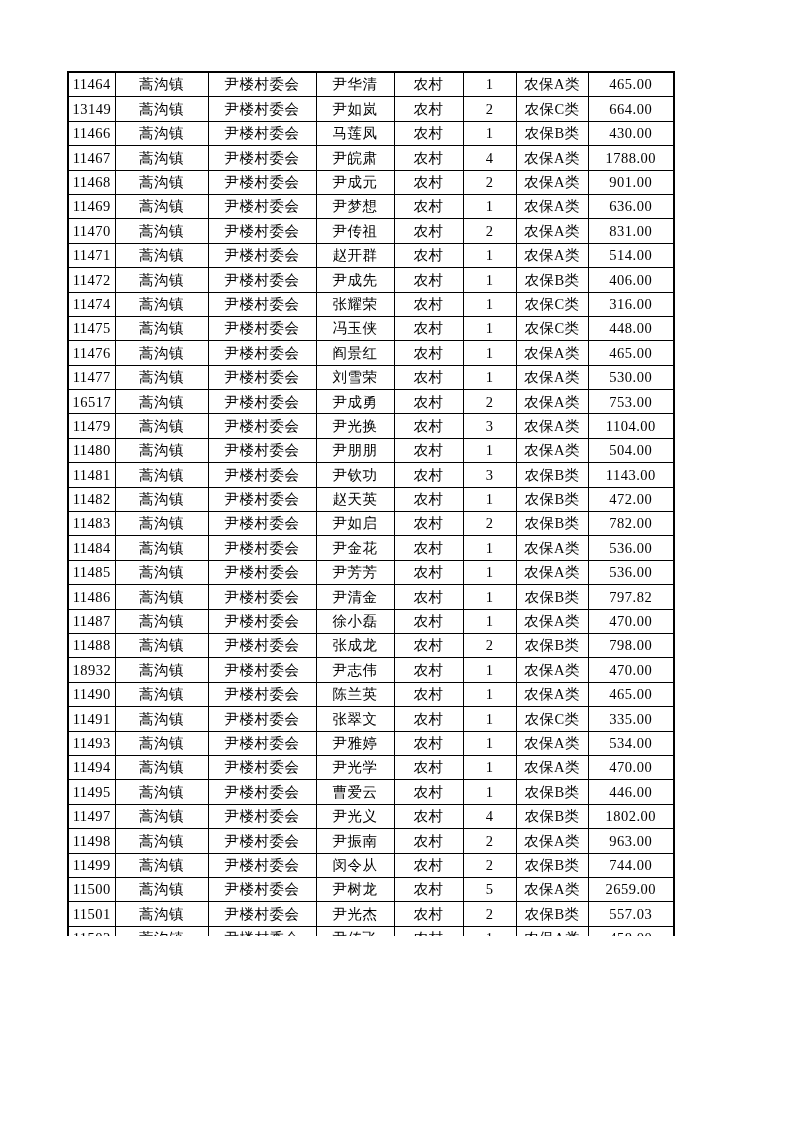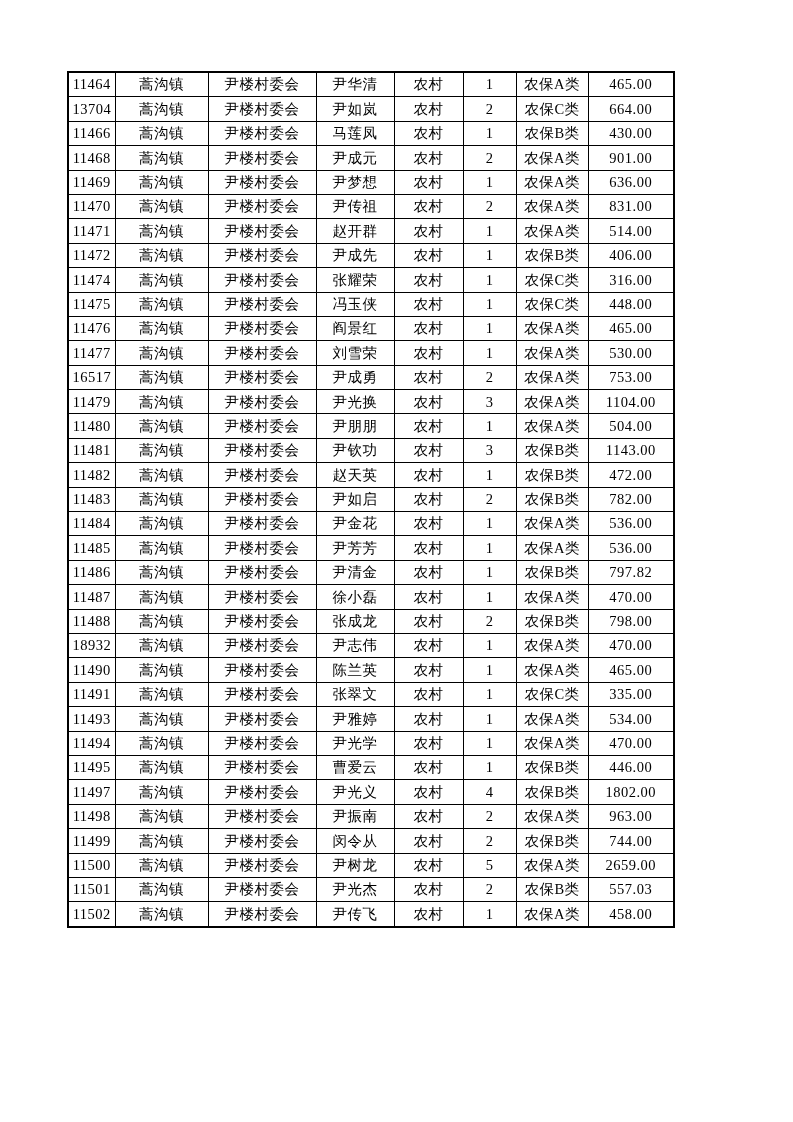--- a/index.html
+++ b/index.html
@@ -70,38 +70,48 @@
           <td class="cell-id">11464</td>
           <td class="cell-town">蒿沟镇</td>
           <td class="cell-village">尹楼村委会</td>
           <td class="cell-name">尹华清</td>
           <td class="cell-residence">农村</td>
           <td class="cell-count">1</td>
           <td class="cell-category">农保A类</td>
           <td class="cell-amount">465.00</td>
         </tr>
         <tr>
-          <td class="cell-id">13704</td>
+          <td class="cell-id">13149</td>
           <td class="cell-town">蒿沟镇</td>
           <td class="cell-village">尹楼村委会</td>
           <td class="cell-name">尹如岚</td>
           <td class="cell-residence">农村</td>
           <td class="cell-count">2</td>
           <td class="cell-category">农保C类</td>
           <td class="cell-amount">664.00</td>
         </tr>
         <tr>
           <td class="cell-id">11466</td>
           <td class="cell-town">蒿沟镇</td>
           <td class="cell-village">尹楼村委会</td>
           <td class="cell-name">马莲凤</td>
           <td class="cell-residence">农村</td>
           <td class="cell-count">1</td>
           <td class="cell-category">农保B类</td>
           <td class="cell-amount">430.00</td>
+        </tr>
+        <tr>
+          <td class="cell-id">11467</td>
+          <td class="cell-town">蒿沟镇</td>
+          <td class="cell-village">尹楼村委会</td>
+          <td class="cell-name">尹皖肃</td>
+          <td class="cell-residence">农村</td>
+          <td class="cell-count">4</td>
+          <td class="cell-category">农保A类</td>
+          <td class="cell-amount">1788.00</td>
         </tr>
         <tr>
           <td class="cell-id">11468</td>
           <td class="cell-town">蒿沟镇</td>
           <td class="cell-village">尹楼村委会</td>
           <td class="cell-name">尹成元</td>
           <td class="cell-residence">农村</td>
           <td class="cell-count">2</td>
           <td class="cell-category">农保A类</td>
           <td class="cell-amount">901.00</td>

